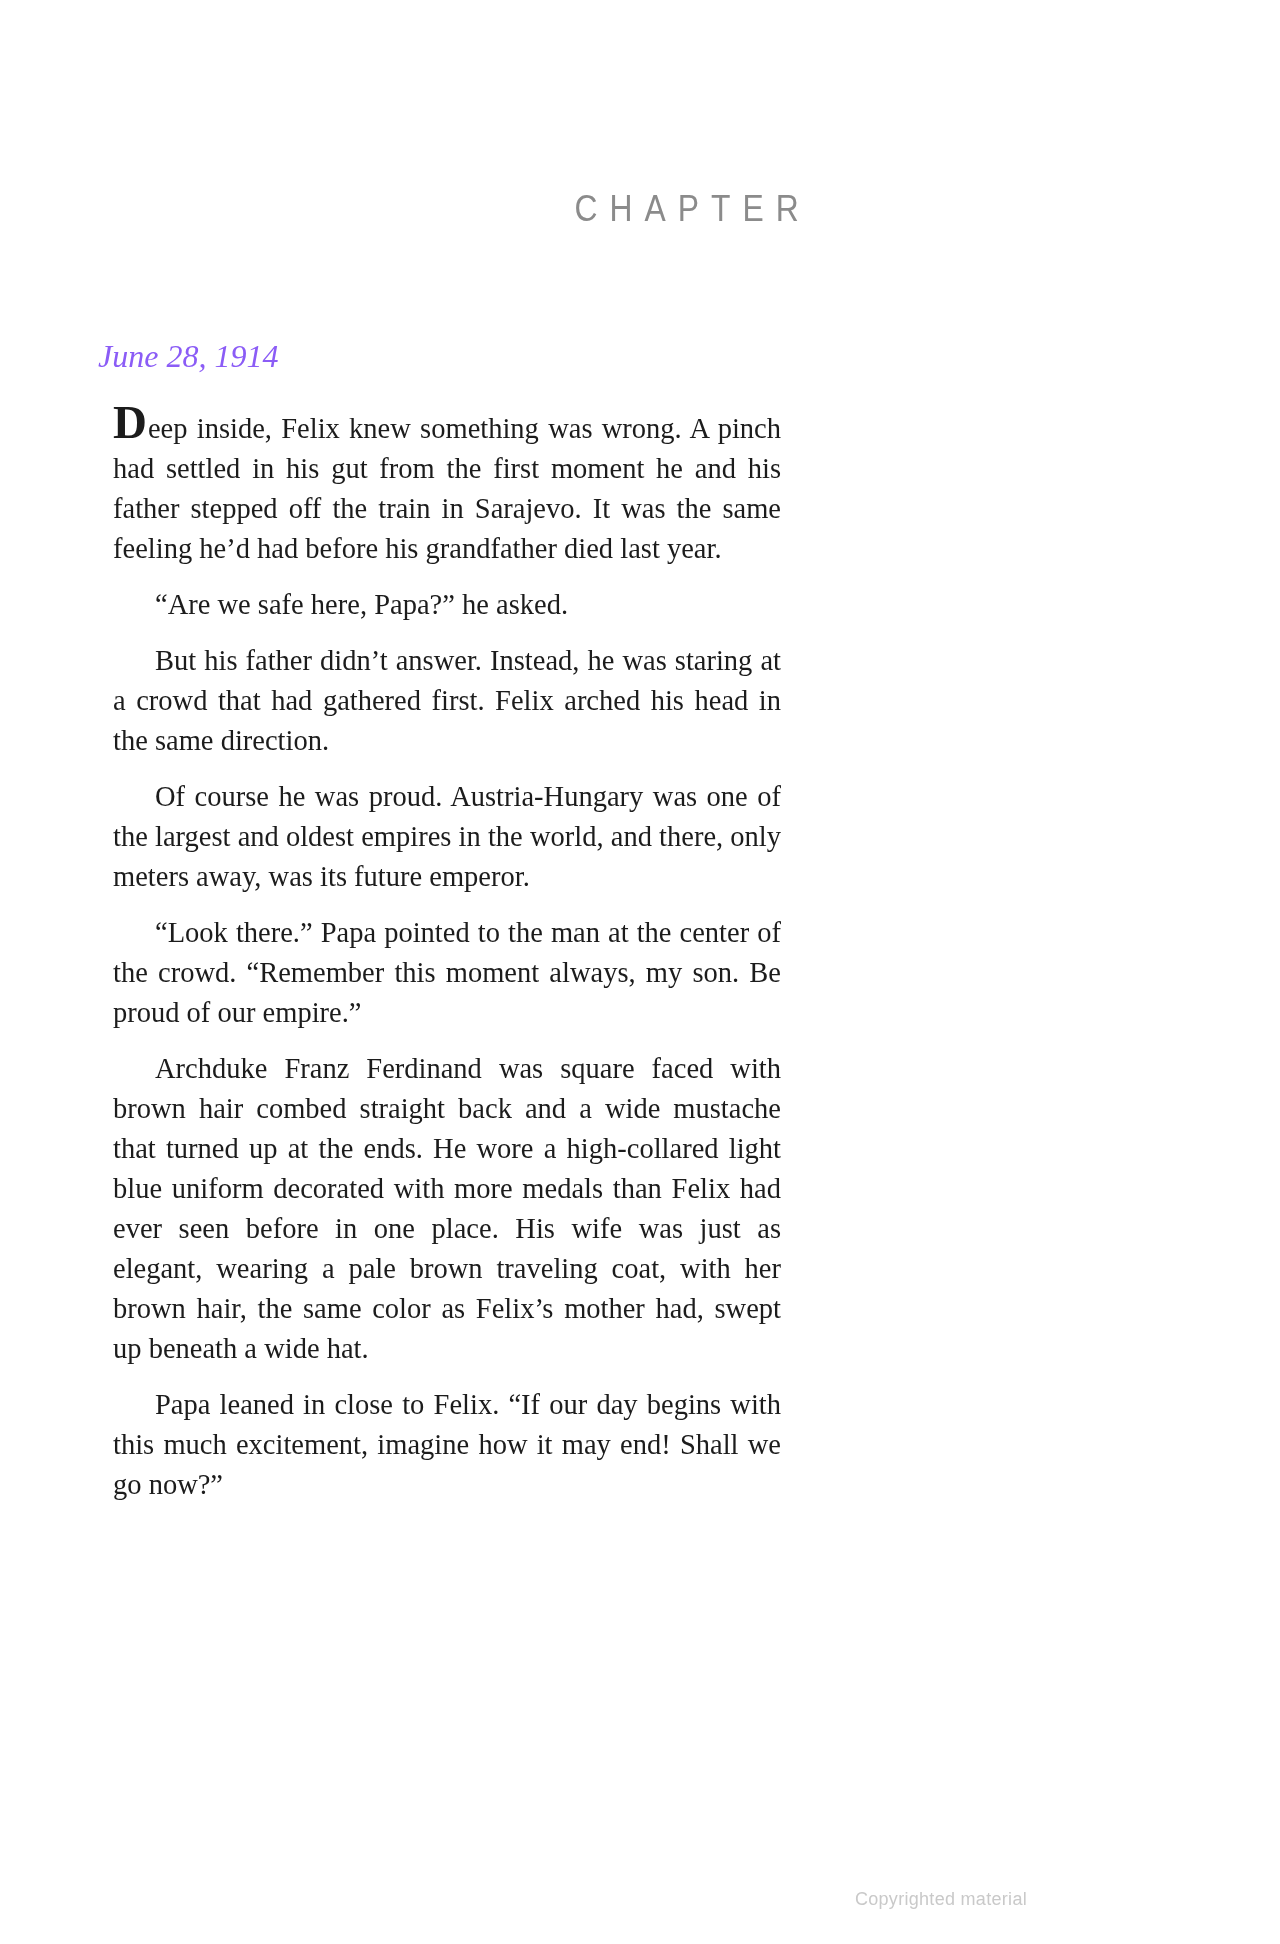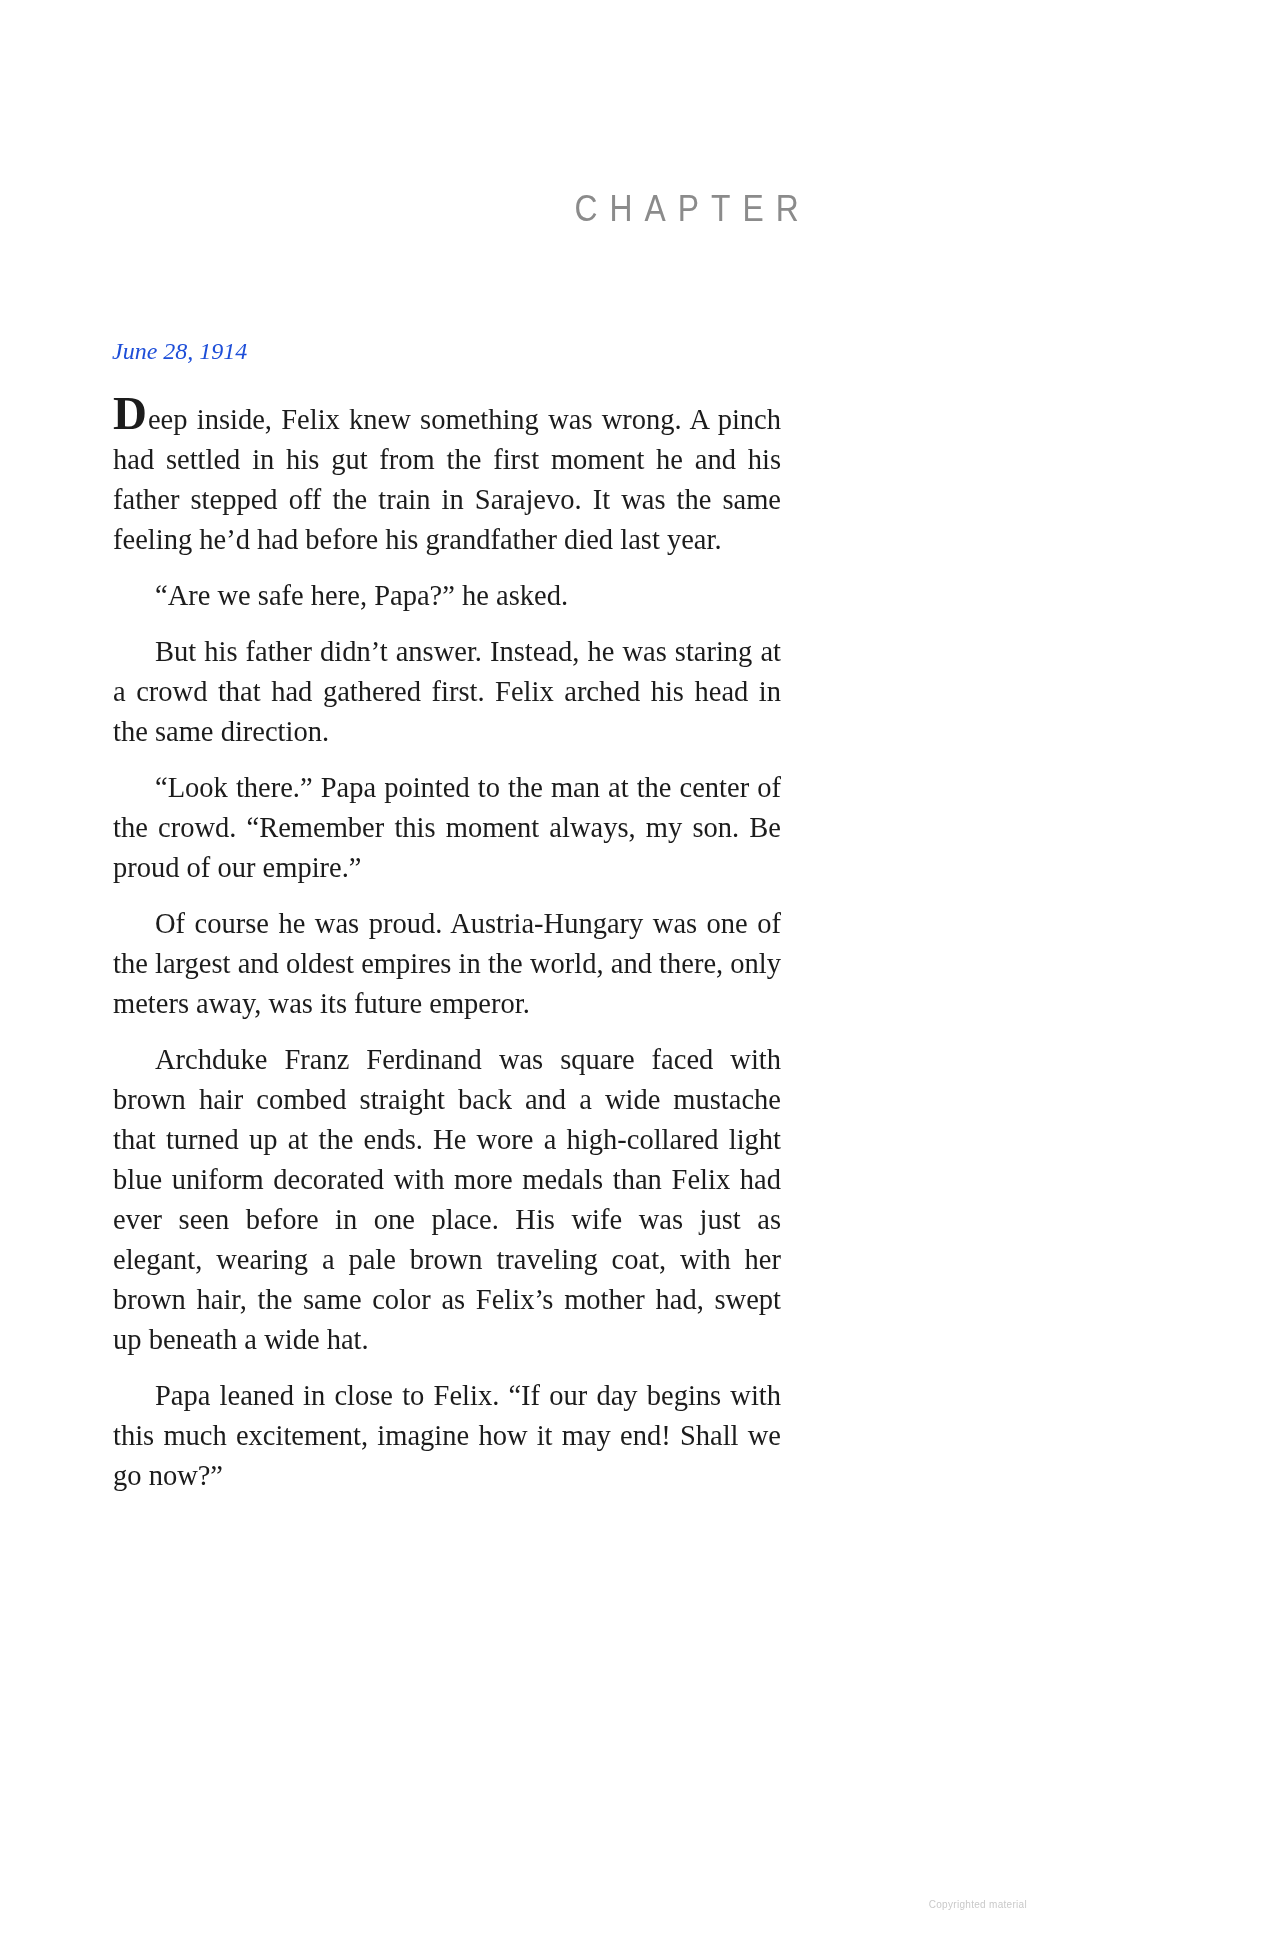--- a/index.html
+++ b/index.html
@@ -48,24 +48,24 @@
     font-family: "Liberation Sans", sans-serif;
     font-size: 108px;
     font-weight: 400;
     letter-spacing: 24px;
     margin-right: -24px;
     color: #3e3e3e;
     line-height: 0.85;
   }
   .date-line {
     font-style: italic;
-    font-size: 24px;
+    font-size: 32px;
     line-height: 1.2;
-    margin: 0 0 34px 15px;
-    color: #1d4ed8;
+    margin: 0 0 34px 1px;
+    color: #8b5cf6;
   }
   .body-text p.para {
     margin: 16px;
     font-size: 28.5px;
     line-height: 40px;
     text-align: justify;
     color: #1c1c1c;
   }
   .body-text p.para.indent {
     text-indent: 42px;
@@ -74,42 +74,42 @@
     font-size: 47px;
     font-weight: bold;
     line-height: 0;
     letter-spacing: 1px;
   }
   .watermark {
     position: absolute;
     right: 117px;
     bottom: 34px;
     font-family: "Liberation Sans", sans-serif;
-    font-size: 10px;
+    font-size: 18px;
     color: #c9c9c9;
     letter-spacing: 0.3px;
     margin-top: 27px;
   }
 </style>
 </head>
 <body>
 
 <div class="page">
 
   <header class="chapter-head">
     <span class="chapter-label"><span class="scale">CHAPTER</span></span>
   </header>
 
   <p class="date-line">June 28, 1914</p>
 
   <div class="body-text">
     <p class="para"><span class="initial">D</span><span>eep inside, Felix knew something was wrong. A pinch had settled in his gut from the first moment he and his father stepped off the train in Sarajevo. It was the same feeling he’d had before his grandfather died last year.</span></p>
     <p class="para indent">“Are we safe here, Papa?” he asked.</p>
     <p class="para indent">But his father didn’t answer. Instead, he was staring at a crowd that had gathered first. Felix arched his head in the same direction.</p>
+    <p class="para indent">Of course he was proud. Austria-Hungary was one of the largest and oldest empires in the world, and there, only meters away, was its future emperor.</p>
     <p class="para indent">“Look there.” Papa pointed to the man at the center of the crowd. “Remember this moment always, my son. Be proud of our empire.”</p>
-    <p class="para indent">Of course he was proud. Austria-Hungary was one of the largest and oldest empires in the world, and there, only meters away, was its future emperor.</p>
     <p class="para indent">Archduke Franz Ferdinand was square faced with brown hair combed straight back and a wide mustache that turned up at the ends. He wore a high-collared light blue uniform decorated with more medals than Felix had ever seen before in one place. His wife was just as elegant, wearing a pale brown traveling coat, with her brown hair, the same color as Felix’s mother had, swept up beneath a wide hat.</p>
     <p class="para indent">Papa leaned in close to Felix. “If our day begins with this much excitement, imagine how it may end! Shall we go now?”</p>
   </div>
 
   <div class="watermark">Copyrighted material</div>
 
 </div>
 
 </body></html>

